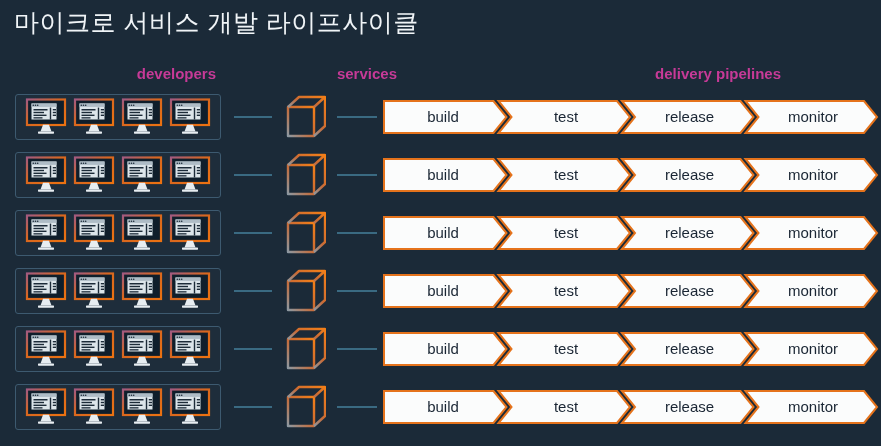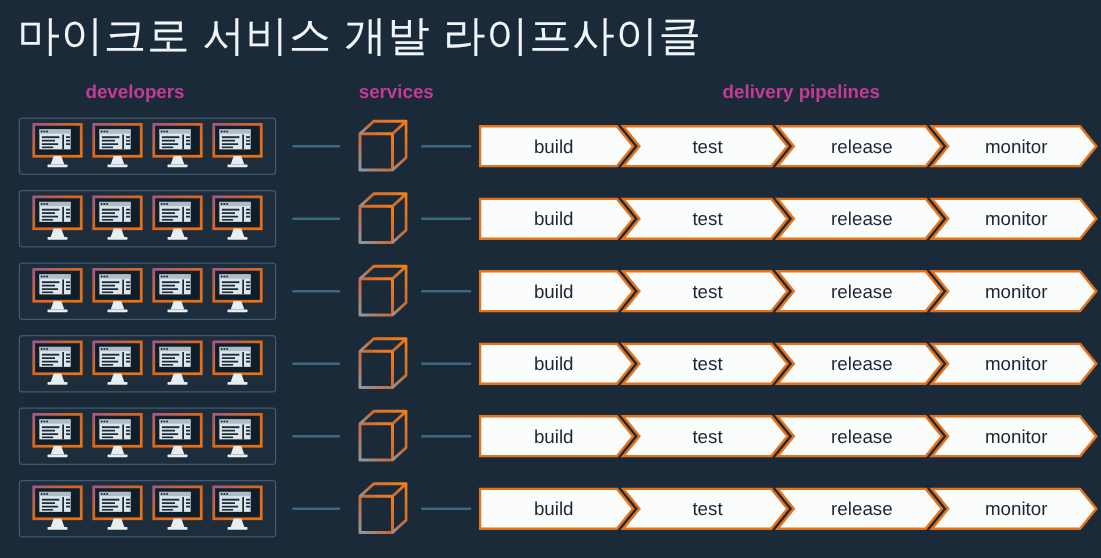--- a/index.html
+++ b/index.html
@@ -6,32 +6,32 @@
   html, body { width: 881px; height: 446px; }
   body {
     position: relative;
     overflow: hidden;
     background: var(--bg, #1b2a38);
     font-family: "Liberation Sans", "DejaVu Sans", sans-serif;
   }
   .page-title {
     position: absolute;
     left: 14px; top: 6px;
-    font-size: 34px;
+    font-size: 25px;
     font-weight: 400;
     letter-spacing: 0.5px;
     color: var(--title, #f0f4f7);
     white-space: nowrap;
   }
   .col-header {
     position: absolute;
     top: 64px;
     height: 20px;
     line-height: 20px;
-    text-align: center;
+    text-align: right;
     font-size: 15px;
     font-weight: bold;
     color: var(--magenta, #c63a97);
   }
   #hdr-developers { left: 0px;   width: 216px; }
   #hdr-services   { left: 237px; width: 160px; }
   #hdr-pipelines  { left: 501px; width: 280px; }
 
   #rows { position: absolute; inset: 0; }
   .row { position: absolute; left: 0; width: 718px; height: 46px; }

